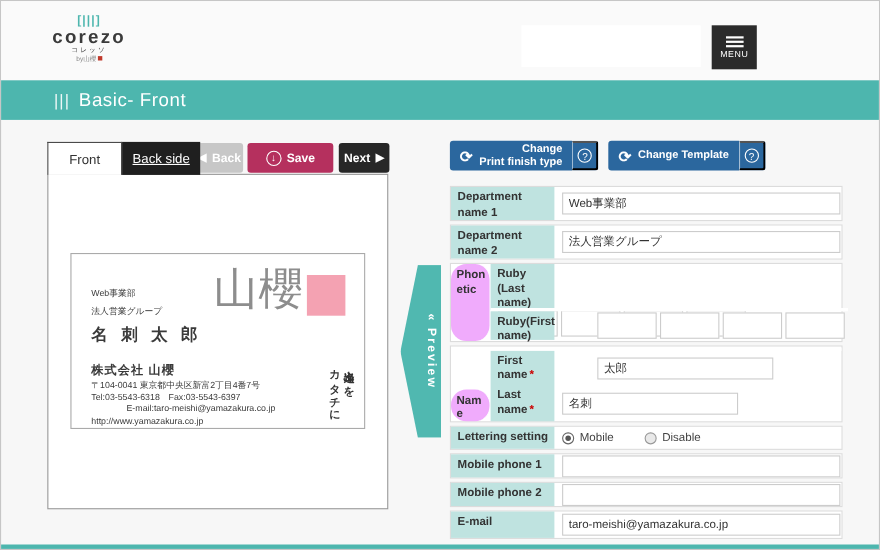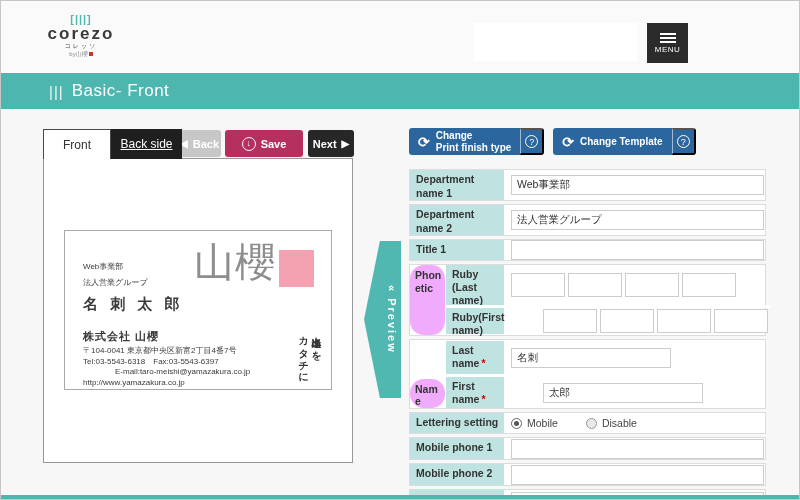--- a/index.html
+++ b/index.html
@@ -64,40 +64,40 @@
   .preview-arrow { position:absolute; left:363px; top:240px; width:37px; height:157px; background:#50b8b0;
     clip-path:polygon(43% 0, 100% 0, 100% 100%, 43% 100%, 0 50%);
     display:flex; align-items:center; justify-content:flex-end; cursor:pointer; z-index:4; }
   .arrow-text { writing-mode:vertical-rl; color:#fff; font-size:11px; font-weight:bold;
     letter-spacing:2px; margin-right:3px; }
   
   .actions { position:absolute; left:408px; top:127px; display:flex; gap:9px; }
   .btn-group { display:flex; height:27px; cursor:pointer; }
   .blue-main { background:#2b679e; color:#fff; border-radius:3px 0 0 3px; padding:0 9px;
     display:flex; align-items:center; gap:6px; font-size:10px; font-weight:bold; }
-  .blue-lines { display:flex; flex-direction:column; line-height:1.2; text-align:left; }
+  .blue-lines { display:flex; flex-direction:column; line-height:1.2; text-align:right; }
   .blue-help { background:#2b679e; border-left:1px solid rgba(255,255,255,.55); border-radius:0 3px 3px 0;
     width:24px; display:flex; align-items:center; justify-content:center; }
   .help-circ { width:13px; height:13px; border:1px solid #fff; border-radius:50%; color:#fff;
     font-size:9px; display:flex; align-items:center; justify-content:center; }
   .refresh-ic { font-size:14px; line-height:1; }
   
   .form { position:absolute; left:408px; top:168px; width:357px; }
   .frow { display:flex; background:#fff; border:1px solid #dcdcdc; margin-bottom:3px; }
   .flabel { width:94px; background:#bfe3e0; padding:3px 4px 0 6px; font-size:10.5px; font-weight:bold;
     color:#333; line-height:1.3; flex:none; }
   .fcell { flex:1; display:flex; align-items:center; padding-left:7px; }
   .h32 { height:32px; } .h22 { height:22px; } .h23 { height:23px; } .h26 { height:26px; }
   .g72 { height:72px; } .g70 { height:70px;align-items:flex-end; }
   .fgroup { width:36px; background:#f0abfc; border-right:1px solid #fff; padding:4px 2px 0 5px;
     font-size:10.5px; font-weight:bold; color:#333; word-break:break-all; line-height:1.2; flex:none;border-radius:14px; }
   .fsub { flex:1; display:flex; flex-direction:column; }
   .fsubrow { display:flex; flex:none; }
   .fsubrow.divided { border-top:3px solid #fff;gap:32px; }
-  .sh40 { height:40px; } .sh29 { height:29px; } .sh33 { height:33px; } .sh34 { height:34px; }
+  .sh40 { height:40px;flex-direction:column; } .sh29 { height:29px; } .sh33 { height:33px; } .sh34 { height:34px; }
   .fsublabel { width:58px; background:#bfe3e0; padding:3px 2px 0 6px; font-size:10.5px; font-weight:bold;
     color:#333; line-height:1.25; flex:none; }
   .req { color:#cc0000; margin-left:2px; }
   .tin { border:1px solid #ccc; height:20px; font-size:10.5px; padding:0 5px; color:#333;
     font-family:inherit; background:#fff; }
   .w-full { width:253px; }
   .w-name { width:160px; }
   .w-ruby { width:54px; height:24px; margin-right:3px; }
   .radio-opt { display:flex; align-items:center; font-size:10.5px; color:#444; }
   .radio-opt + .radio-opt { margin-left:28px; }
@@ -205,26 +205,20 @@
         </div>
     </div>
 
     <div class="frow h32">
       <div class="flabel">Department name 2</div>
       <div class="fcell">
           <input class="tin w-full" value="法人営業グループ" style="">
         </div>
     </div>
 
-    <div class="frow h22">
-      <div class="flabel">Title 1</div>
-      <div class="fcell">
-          <input class="tin w-full" value="" style="">
-        </div>
-    </div>
 
     <div class="frow g72">
       <div class="fgroup">Phonetic</div>
       <div class="fsub">
         <div class="fsubrow sh40">
           <div class="fsublabel">Ruby (Last name)</div>
           <div class="fcell">
             <input class="tin w-ruby" value="" style="">
             <input class="tin w-ruby" value="" style="">
             <input class="tin w-ruby" value="" style="">
@@ -239,30 +233,30 @@
             <input class="tin w-ruby" value="" style="">
             <input class="tin w-ruby" value="" style="">
           </div>
         </div>
       </div>
     </div>
 
     <div class="frow g70">
       <div class="fgroup">Name</div>
       <div class="fsub">
+        <div class="fsubrow sh34 divided">
+          <div class="fsublabel"><span>First name</span><span class="req">*</span></div>
+          <div class="fcell">
+              <input class="tin w-name" value="太郎" style="">
+            </div>
+        </div>
         <div class="fsubrow sh33">
           <div class="fsublabel"><span>Last name</span><span class="req">*</span></div>
           <div class="fcell">
               <input class="tin w-name" value="名刺" style="">
-            </div>
-        </div>
-        <div class="fsubrow sh34 divided">
-          <div class="fsublabel"><span>First name</span><span class="req">*</span></div>
-          <div class="fcell">
-              <input class="tin w-name" value="太郎" style="">
             </div>
         </div>
       </div>
     </div>
 
     <div class="frow h22">
       <div class="flabel">Lettering setting</div>
       <div class="fcell">
         <span class="radio-opt">
           <span class="radio checked"></span>

